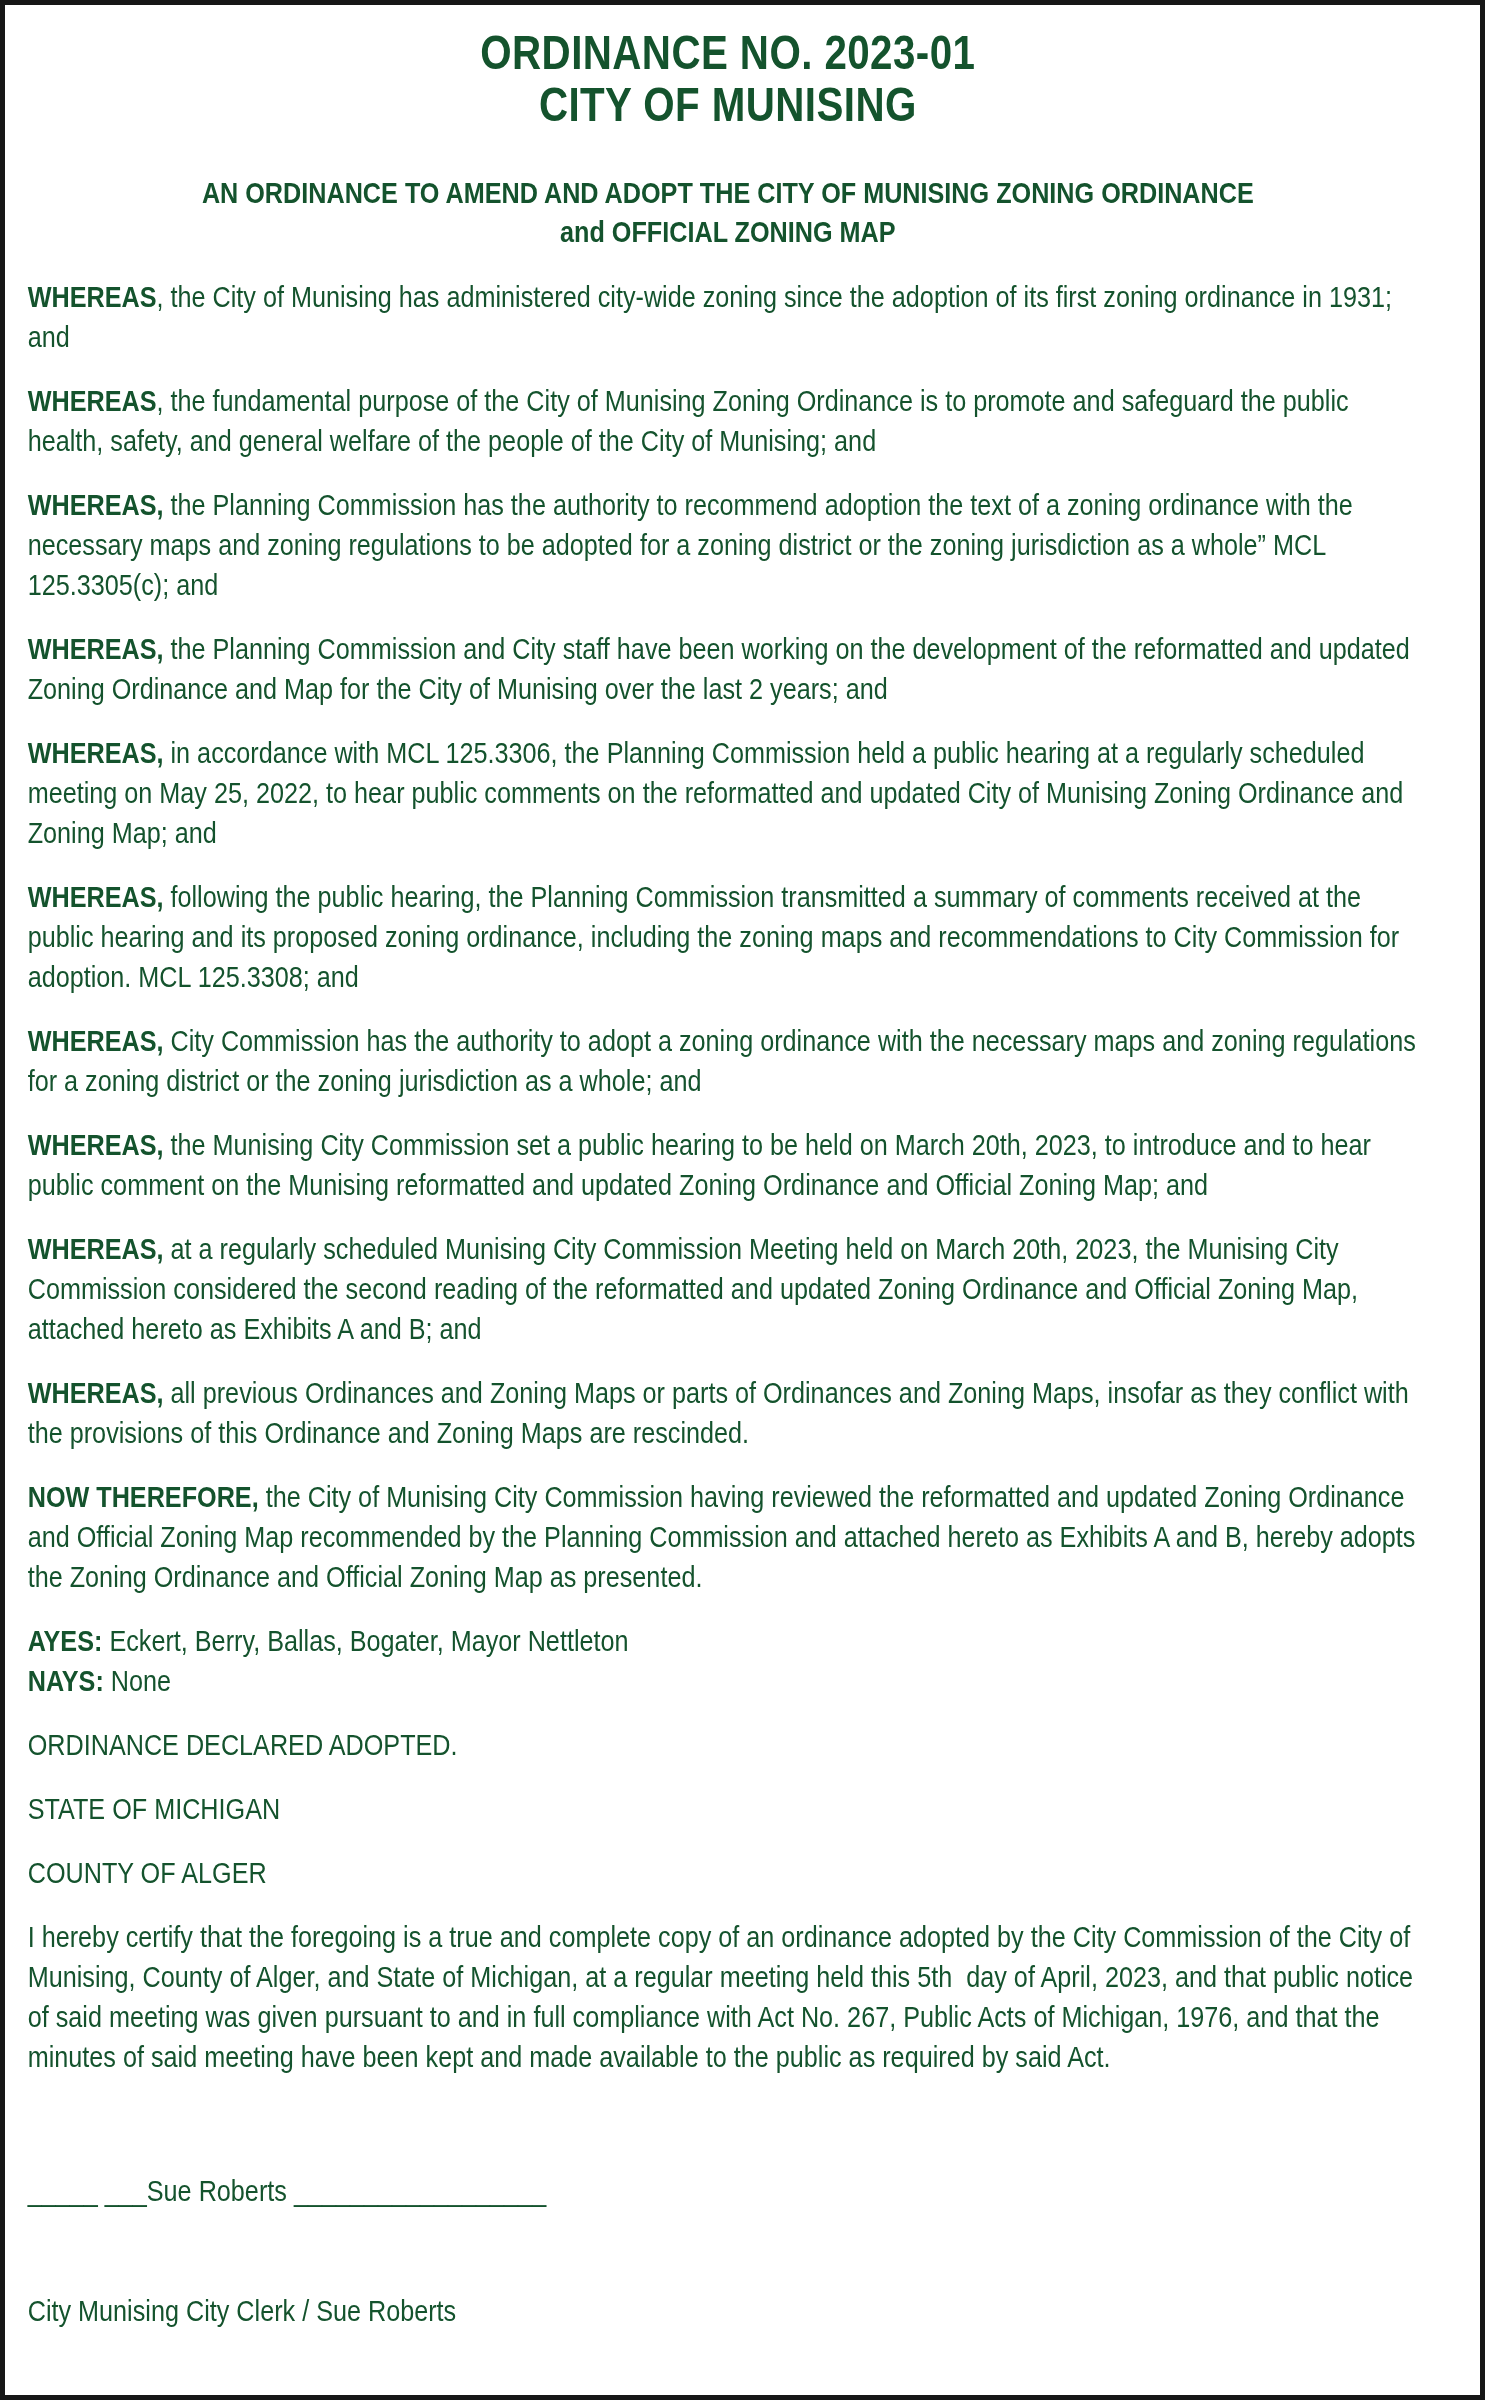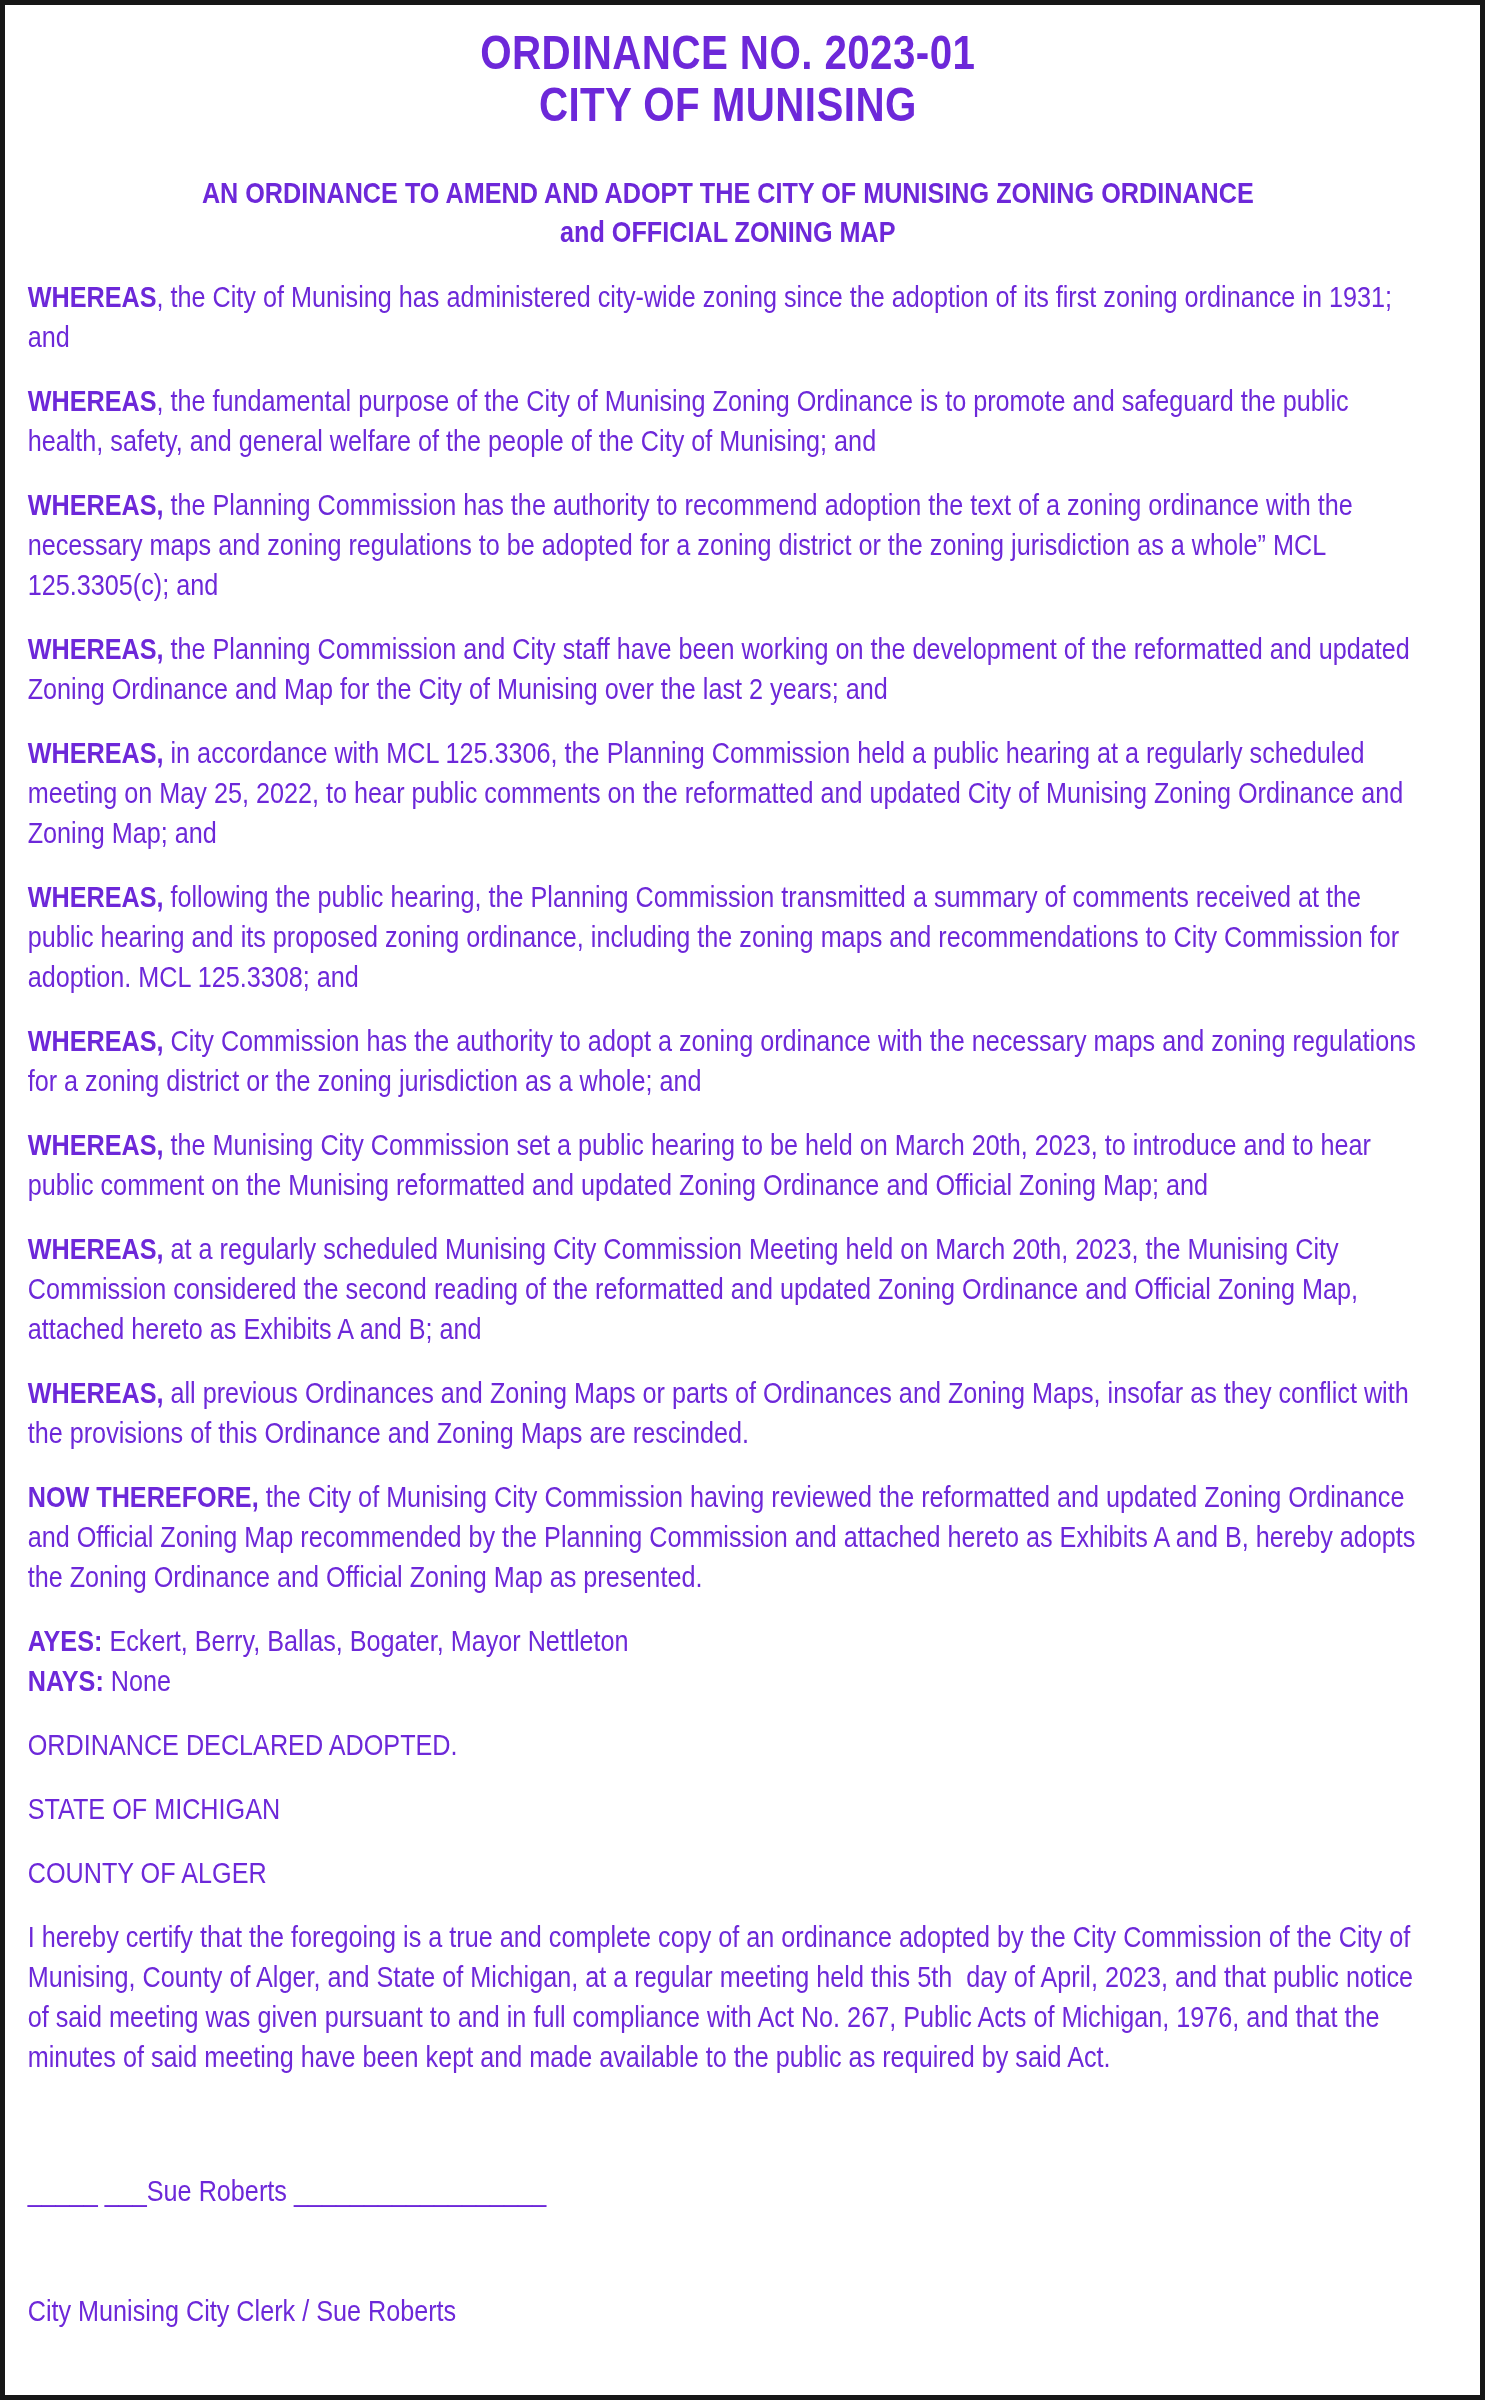--- a/index.html
+++ b/index.html
@@ -4,21 +4,21 @@
 <style>
   html, body { margin: 0; padding: 0; background: #0f0f0f; }
   .page {
     position: relative;
     width: 1485px; height: 2400px;
     background: #ffffff;
     border: 5px solid #161616;
     box-sizing: border-box;
     overflow: hidden;
     font-family: "Liberation Sans", "DejaVu Sans", sans-serif;
-    color: #6d28d9;
+    color: #14532d;
   }
   
   .squeeze {
     width: 1694px;
     transform: scaleX(0.84);
     transform-origin: left top;
     padding: 10px 0 0 27px;
     box-sizing: border-box;
   }
   .title {

